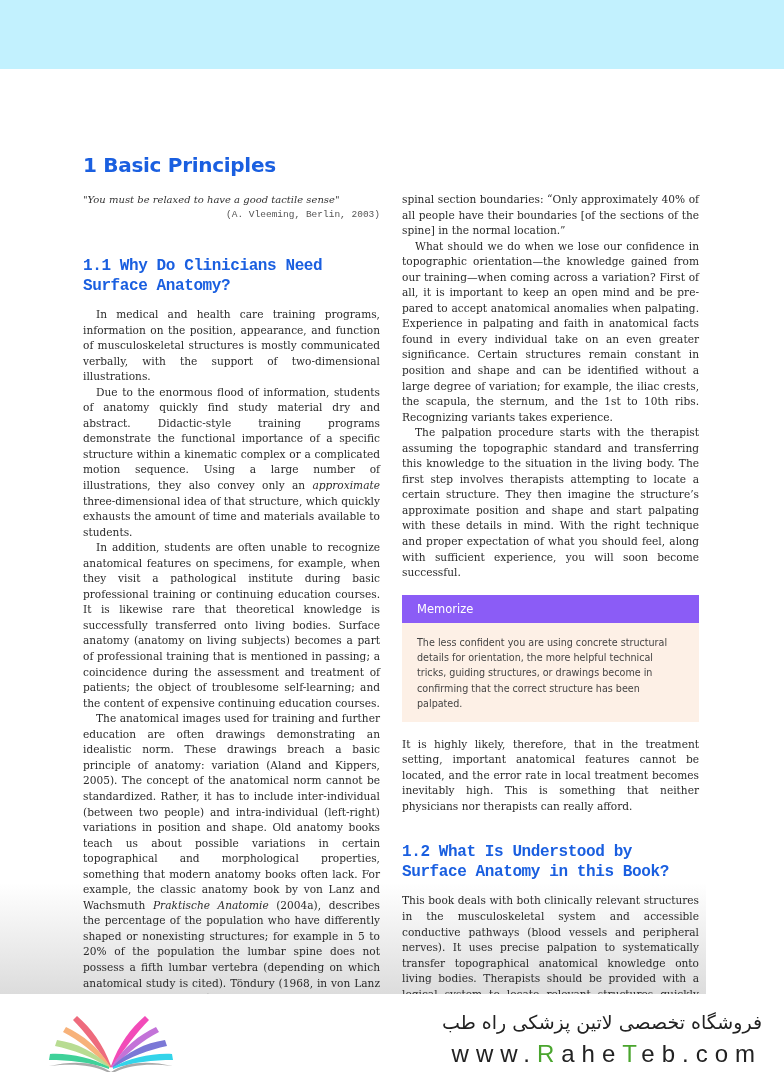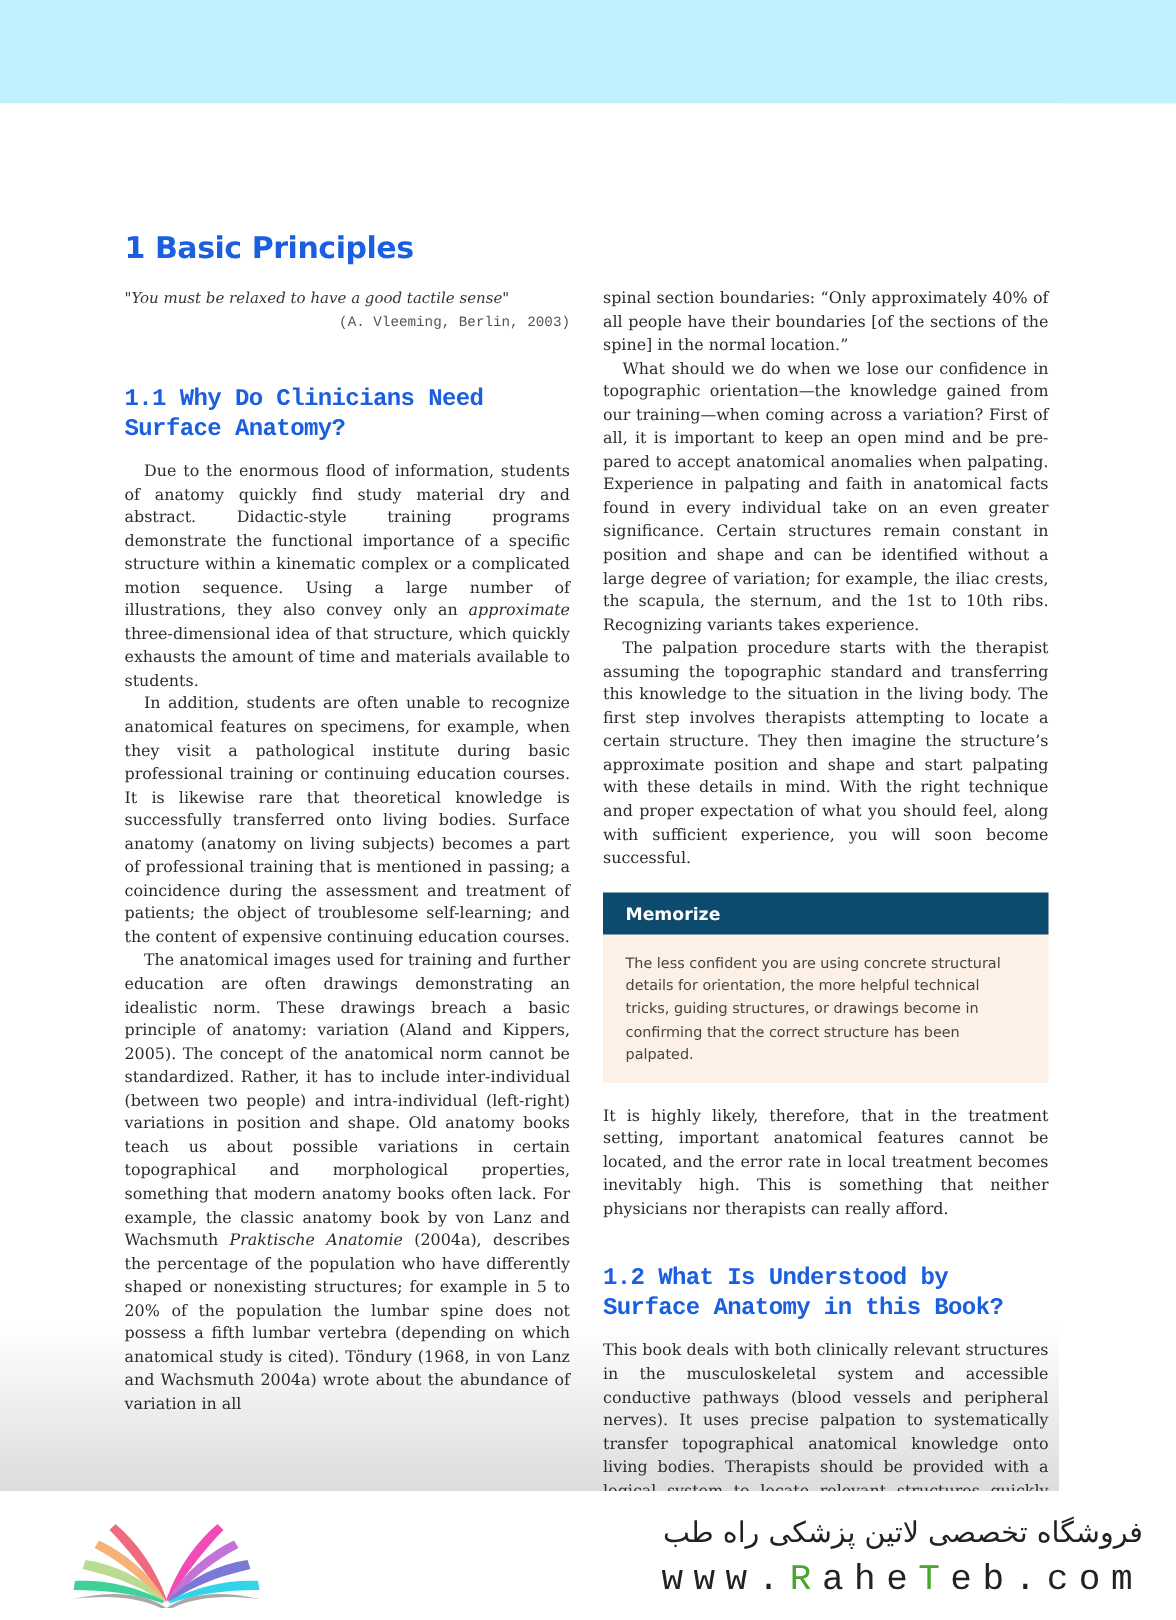--- a/index.html
+++ b/index.html
@@ -44,59 +44,60 @@
     margin: 0; font-family: Liberation Mono, monospace; font-weight: bold;
     font-size: 16px; line-height: 20px; color: #1a5fe0; letter-spacing: -0.4px;
     text-align: left;
   }
   .col-left .section-title { margin-bottom: 11px; }
   .col-right .section-title { margin-top: 28px; margin-bottom: 11px; }
   .memorize {
     margin: 14px 0 15px 0; background: #fdf0e6;
   }
   .memorize-header {
-    background: #0c4a6e; color: #ffffff;
-    font-family: "DejaVu Sans", sans-serif; font-weight: bold;
+    background: #8b5cf6; color: #ffffff;
+    font-family: "DejaVu Sans", sans-serif; font-weight: normal;
     font-size: 11.5px; height: 28px; line-height: 28px; padding-left: 15px;
   }
   .memorize-body {
     padding: 12px 15px 10px 15px;
     font-family: "DejaVu Sans", sans-serif; font-size: 9.6px; line-height: 15.4px;
     color: #444; text-align: left;
   }
   .footer { position: absolute; left: 0; top: 994px; width: 784px; height: 86px; background: #fff; }
   .logo { position: absolute; left: 47px; top: 1010px; width: 128px; height: 62px; }
   .fa-text {
     position: absolute; right: 22px; top: 1011px;
     font-family: "DejaVu Sans", sans-serif; font-size: 19px; color: #222;
     direction: rtl;
     margin-left: 30px;
   }
   .url {
     position: absolute; right: 22px; top: 1040px;
-    font-family: Liberation Mono, monospace; font-size: 24px; color: #222;
+    font-family: Liberation Sans, sans-serif; font-size: 24px; color: #222;
     letter-spacing: 7px;
   }
   .url .accent { color: #4aa52e; }
 </style>
 </head>
 <body>
 
 <div class="top-band"></div>
 
 <div class="page">
   <h1 class="chapter-title">1  Basic Principles</h1>
 
   <div class="epigraph">
     <div class="quote">"You must be relaxed to have a good tactile sense"</div>
     <div class="attrib">(A. Vleeming, Berlin, 2003)</div>
   </div>
 
   <div class="col col-left">
     <h2 class="section-title">1.1  Why Do Clinicians Need Surface Anatomy?</h2>
+    <p>In medical and health care training programs, informa­tion on the position, appearance, and function of muscu­loskeletal structures is mostly communicated verbally, with the support of two-dimensional illustrations.</p>
     <p><span>Due to the enormous flood of information, students of anatomy quickly find study material dry and abstract. Didactic-style training programs demonstrate the func­tional importance of a specific structure within a kine­matic complex or a complicated motion sequence. Using a large number of illustrations, they also convey only an</span> <em>approximate</em> <span>three-dimensional idea of that structure, which quickly exhausts the amount of time and materials available to students.</span></p>
     <p>In addition, students are often unable to recognize ana­tomical features on specimens, for example, when they visit a pathological institute during basic professional training or continuing education courses. It is likewise rare that theoretical knowledge is successfully transferred onto living bodies. Surface anatomy (anatomy on living sub­jects) becomes a part of professional training that is men­tioned in passing; a coincidence during the assessment and treatment of patients; the object of troublesome self-learning; and the content of expensive continuing educa­tion courses.</p>
     <p><span>The anatomical images used for training and further education are often drawings demonstrating an idealistic norm. These drawings breach a basic principle of anat­omy: variation (Aland and Kippers, 2005). The concept of the anatomical norm cannot be standardized. Rather, it has to include inter-individual (between two people) and intra-individual (left-right) variations in position and shape. Old anatomy books teach us about possible varia­tions in certain topographical and morphological proper­ties, something that modern anatomy books often lack. For example, the classic anatomy book by von Lanz and Wachsmuth</span> <em>Praktische Anatomie</em> <span>(2004a), describes the percentage of the population who have differently shaped or nonexisting structures; for example in 5 to 20% of the population the lumbar spine does not possess a fifth lum­bar vertebra (depending on which anatomical study is cited). Töndury (1968, in von Lanz and Wachsmuth 2004a) wrote about the abundance of variation in all</span></p>
   </div>
 
   <div class="col col-right">
     <p class="noindent">spinal section boundaries: “Only approximately 40% of all people have their boundaries [of the sections of the spine] in the normal location.”</p>
     <p>What should we do when we lose our confidence in topographic orientation—the knowledge gained from our training—when coming across a variation? First of all, it is important to keep an open mind and be pre­pared to accept anatomical anomalies when palpating. Experience in palpating and faith in anatomical facts found in every individual take on an even greater signifi­cance. Certain structures remain constant in position and shape and can be identified without a large degree of variation; for example, the iliac crests, the scapula, the sternum, and the 1st to 10th ribs. Recognizing variants takes experience.</p>
     <p>The palpation procedure starts with the therapist assuming the topographic standard and transferring this knowledge to the situation in the living body. The first step involves therapists attempting to locate a certain structure. They then imagine the structure’s approximate position and shape and start palpating with these details in mind. With the right technique and proper expectation of what you should feel, along with sufficient experience, you will soon become successful.</p>
 

